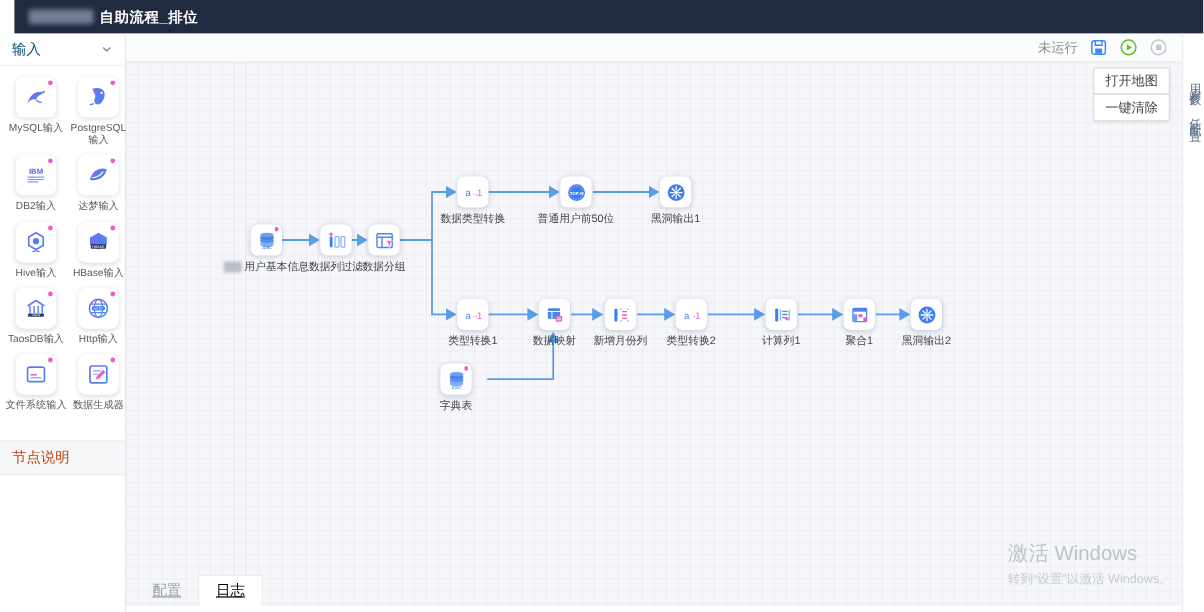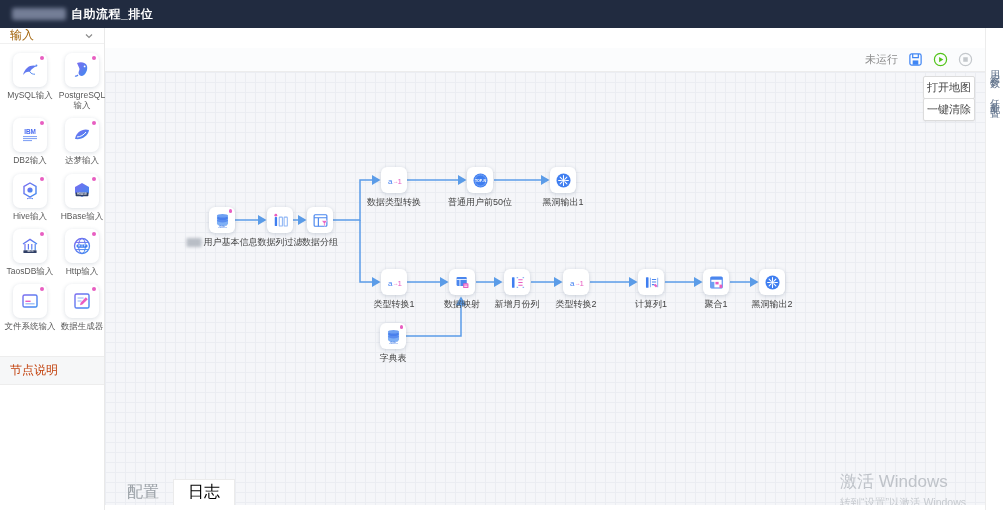--- a/index.html
+++ b/index.html
@@ -1,68 +1,68 @@
 <!DOCTYPE html>
 <html><head>
 <meta charset="utf-8">
 <style>
   * { margin:0; padding:0; box-sizing:border-box; }
   html,body { background:#fff; }
   body { font-family:"Liberation Sans","DejaVu Sans",sans-serif; }
   .app { position:relative; width:1003px; height:510px; overflow:hidden; background:#fff; }
 
   
-  .header { height:28px; background:#212b40; display:flex; align-items:center; padding-left:12px; }
+  .header { height:28px; background:#212b40; display:flex; align-items:center; padding-left:12px;margin-left:12px; }
   .redact { width:54px; height:12px; background:#7d87a0; filter:blur(2px); border-radius:2px; margin-right:5px; opacity:.9; }
   .title { color:#ffffff; font-size:12px; font-weight:bold; letter-spacing:.5px; }
 
   
   .body { display:flex; height:482px; }
 
   
   .sidebar { width:105px; background:#fff; border-right:1px solid #e9e9e9; display:flex; flex-direction:column; }
-  .sidebar-head { height:16px; border-bottom:1px solid #f0f0f0; display:flex; align-items:center; justify-content:space-between; padding:0 10px; font-size:12px; color:#a16207; flex:none; }
+  .sidebar-head { height:27px; border-bottom:1px solid #f0f0f0; display:flex; align-items:center; justify-content:space-between; padding:0 10px; font-size:12px; color:#0c4a6e; flex:none; }
   .sidebar-head svg { width:10px; height:10px; }
   .palette { display:grid; grid-template-columns:1fr 1fr; padding:9px 4px 6px 4px; row-gap:8px; column-gap:0; align-content:start; }
   .palette-item { display:flex; flex-direction:column; align-items:center; cursor:grab; }
   .pi-card { width:34px; height:34px; background:#fff; border-radius:7px; box-shadow:0 1px 4px rgba(31,56,88,.16); display:flex; align-items:center; justify-content:center; position:relative; }
   .pi-card::after { content:""; position:absolute; top:3px; right:3px; width:4px; height:4px; border-radius:50%; background:#e85ec1; }
   .pi-card svg { width:22px; height:22px; display:block; }
   .pi-label { margin-top:3px; font-size:8.5px; color:#595959; text-align:center; line-height:1.2; width:52px; }
   .section-head { background:#f6f7f8; border-top:1px solid #ededed; border-bottom:1px solid #ededed; font-size:12px; color:#c2410c; padding:5px 10px; margin-top:19px; flex:none; }
 
   
-  .main-col { flex:1; display:flex; flex-direction:column; min-width:0;margin-top:20px; }
+  .main-col { flex:1; display:flex; flex-direction:column; min-width:0; }
   .toolbar { height:24px; background:#fbfcfd; border-bottom:1px solid #ececec; display:flex; align-items:center; justify-content:flex-end; gap:10px; padding-right:12px; font-size:11px; color:#8c8c8c; flex:none; }
   .toolbar .tb-icon { width:15px; height:15px; cursor:pointer; }
   .toolbar .tb-icon svg { width:15px; height:15px; display:block; }
 
   .canvas-body { position:relative; flex:1; overflow:hidden; background-color:#f5f6f9;
     background-image:linear-gradient(#ebedf2 1px,transparent 1px),linear-gradient(90deg,#ebedf2 1px,transparent 1px);
     background-size:10px 10px; }
 
-  .float-btn { position:absolute; right:10px; width:52px; height:23px; background:#fff; border:1px solid #dcdcdc; border-radius:2px; font-size:11px; color:#434343; display:flex; align-items:center; justify-content:center; box-shadow:0 1px 2px rgba(0,0,0,.05); cursor:pointer; z-index:5; }
+  .float-btn { position:absolute; right:10px; width:64px; height:23px; background:#fff; border:1px solid #dcdcdc; border-radius:2px; font-size:11px; color:#434343; display:flex; align-items:center; justify-content:center; box-shadow:0 1px 2px rgba(0,0,0,.05); cursor:pointer; z-index:5; }
   #btn-map { top:4px; }
   #btn-clear { top:26px; }
 
   #flow-edges { position:absolute; left:0; top:0; z-index:1; }
   #flow-nodes { position:absolute; left:0; top:0; width:100%; height:100%; z-index:2; }
   .flow-node { position:absolute; width:26px; cursor:pointer; }
   .node-card { width:26px; height:26px; background:#fff; border-radius:6px; box-shadow:0 1px 4px rgba(31,56,88,.20); display:flex; align-items:center; justify-content:center; position:relative; }
   .node-card.has-dot::after { content:""; position:absolute; top:2px; right:3px; width:3.5px; height:3.5px; border-radius:50%; background:#e85ec1; }
   .node-card svg { width:17px; height:17px; display:block; }
   .node-label { position:absolute; top:29px; left:50%; transform:translateX(-50%); font-size:9px; color:#434343; white-space:nowrap; display:flex; align-items:center; gap:2px; }
   .redact-sm { width:15px; height:9px; background:#b9bec6; filter:blur(1.5px); display:inline-block; border-radius:1px; }
 
   .watermark { position:absolute; left:735px; top:398px; z-index:4; pointer-events:none; }
   .wm1 { font-size:17px; color:#bfc3c9; }
   .wm2 { font-size:10.5px; color:#c6cacf; margin-top:3px; }
 
   .bottom-bar { position:absolute; left:0; bottom:0; height:26px; display:flex; align-items:stretch; padding-left:8px; z-index:6; }
-  .btab { font-size:16px; display:flex; align-items:center; padding:0 14px; cursor:pointer; }
+  .btab { font-size:12px; display:flex; align-items:center; padding:0 14px; cursor:pointer;text-decoration:underline; }
   .btab.inactive { color:#9aa0a6; }
   .btab.active { background:#fff; color:#000000; border:1px solid #ebebeb; border-bottom:none; }
 
   .footer-strip { height:5px; background:#fff; flex:none; }
 
   
   .right-panel { width:18px; background:#fff; border-left:1px solid #ececec; display:flex; flex-direction:column; align-items:center; padding-top:26px; }
   .vtab { writing-mode:vertical-lr; text-orientation:upright; font-size:10px; line-height:1; color:#5f718a; letter-spacing:3px; padding:8px 0; border-bottom:1px solid #f0f0f0; cursor:pointer; }
 </style>
 </head>
@@ -412,21 +412,21 @@
                   <g stroke="#fff" stroke-width="1" stroke-linecap="round">
                     <path d="M8 3.4V6M8 10v2.6M3.4 8H6M10 8h2.6M4.8 4.8l1.8 1.8M9.4 9.4l1.8 1.8M11.2 4.8L9.4 6.6M6.6 9.4l-1.8 1.8"></path>
                   </g>
                   <circle cx="8" cy="8" r="1.4" fill="#fff"></circle>
                 </svg>
               </div>
               <div class="node-label">
                 <span>黑洞输出2</span>
               </div>
             </div>
-            <div class="flow-node" style="left: 275px; top: 251px;">
+            <div class="flow-node" style="left: 262px; top: 251px;">
               <div class="node-card has-dot">
                 <svg viewBox="0 0 16 16">
                   <path d="M2.8 3.6v7.4c0 1.2 2.3 2 5.2 2s5.2-.8 5.2-2V3.6" fill="#7fb0f5"></path>
                   <ellipse cx="8" cy="8" rx="5.2" ry="1.8" fill="#5a8df0"></ellipse>
                   <ellipse cx="8" cy="5.7" rx="5.2" ry="1.8" fill="#4a80ec"></ellipse>
                   <ellipse cx="8" cy="3.5" rx="5.2" ry="1.7" fill="#6ea0f2"></ellipse>
                   <text x="8" y="14.9" font-size="3.2" fill="#2f6fe4" text-anchor="middle">JDBC</text>
                 </svg>
               </div>
               <div class="node-label">

